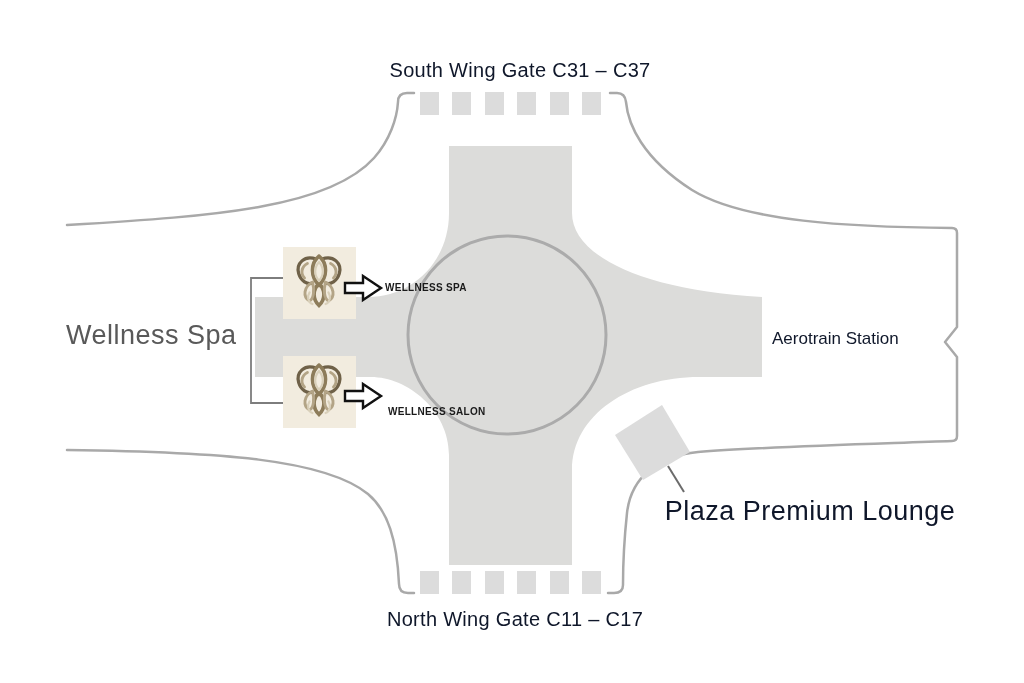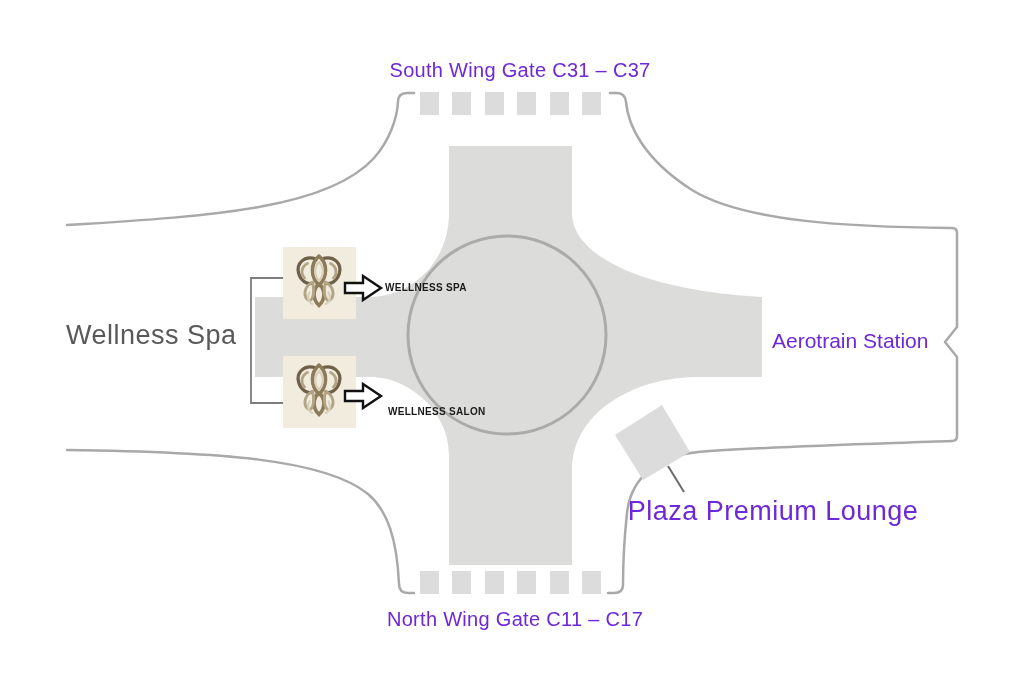--- a/index.html
+++ b/index.html
@@ -9,24 +9,24 @@
   }
   #map-svg{position:absolute;left:0;top:0;width:1024px;height:683px;}
   .wall{fill:none;stroke:#a9a9a9;stroke-width:2.5;stroke-linecap:round;stroke-linejoin:round;}
   .terminal{stroke:none;}
   .center-circle{stroke:#abababa0;stroke:#ababab;stroke-width:3;}
   .gate-square{stroke:none;}
   .spa-bracket{fill:none;stroke:#7d7d7d;stroke-width:1.8;}
   .pointer-line{stroke:#6b6b6b;stroke-width:2;}
   .callout-arrow{fill:#ffffff;stroke:#111111;stroke-width:2.4;stroke-linejoin:miter;}
   .logo-stroke{fill:none;stroke-linecap:round;}
-  .label{position:absolute;color:#6d28d9;}
+  .label{position:absolute;color:#0f172a;}
   .label-large{font-size:27px;letter-spacing:0.5px;}
   .label-med{font-size:20px;letter-spacing:0.3px;}
-  .label-aerotrain{font-size:21px;}
+  .label-aerotrain{font-size:17px;}
   .label-title{color:#595959;}
   .callout-label{position:absolute;color:#1a1a1a;font-size:10px;font-weight:bold;letter-spacing:0.3px;}
   .center{text-align:center;}
 </style>
 </head>
 <body>
 
 <div id="stage">
 
   <svg id="map-svg" viewBox="0 0 1024 683">
@@ -102,19 +102,19 @@
   </svg>
 
   <div class="label label-med center" style="left:320px;top:59px;width:400px;">South Wing Gate C31 – C37</div>
 
   <div class="label label-med center" style="left:315px;top:608px;width:400px;">North Wing Gate C11 – C17</div>
 
   <div class="label label-large label-title" style="left:66px;top:320px;">Wellness Spa</div>
 
   <div class="label label-aerotrain" style="left:772px;top:329px;">Aerotrain Station</div>
 
-  <div class="label label-large" style="left:603px;top:496px;width:340px;text-align:center;">Plaza Premium Lounge</div>
+  <div class="label label-large" style="left:640px;top:496px;width:340px;text-align:center;">Plaza Premium Lounge</div>
 
   <div class="callout-label" style="left:385px;top:282px;">WELLNESS SPA</div>
 
   <div class="callout-label" style="left:388px;top:406px;">WELLNESS SALON</div>
 
 </div>
 
 </body></html>

